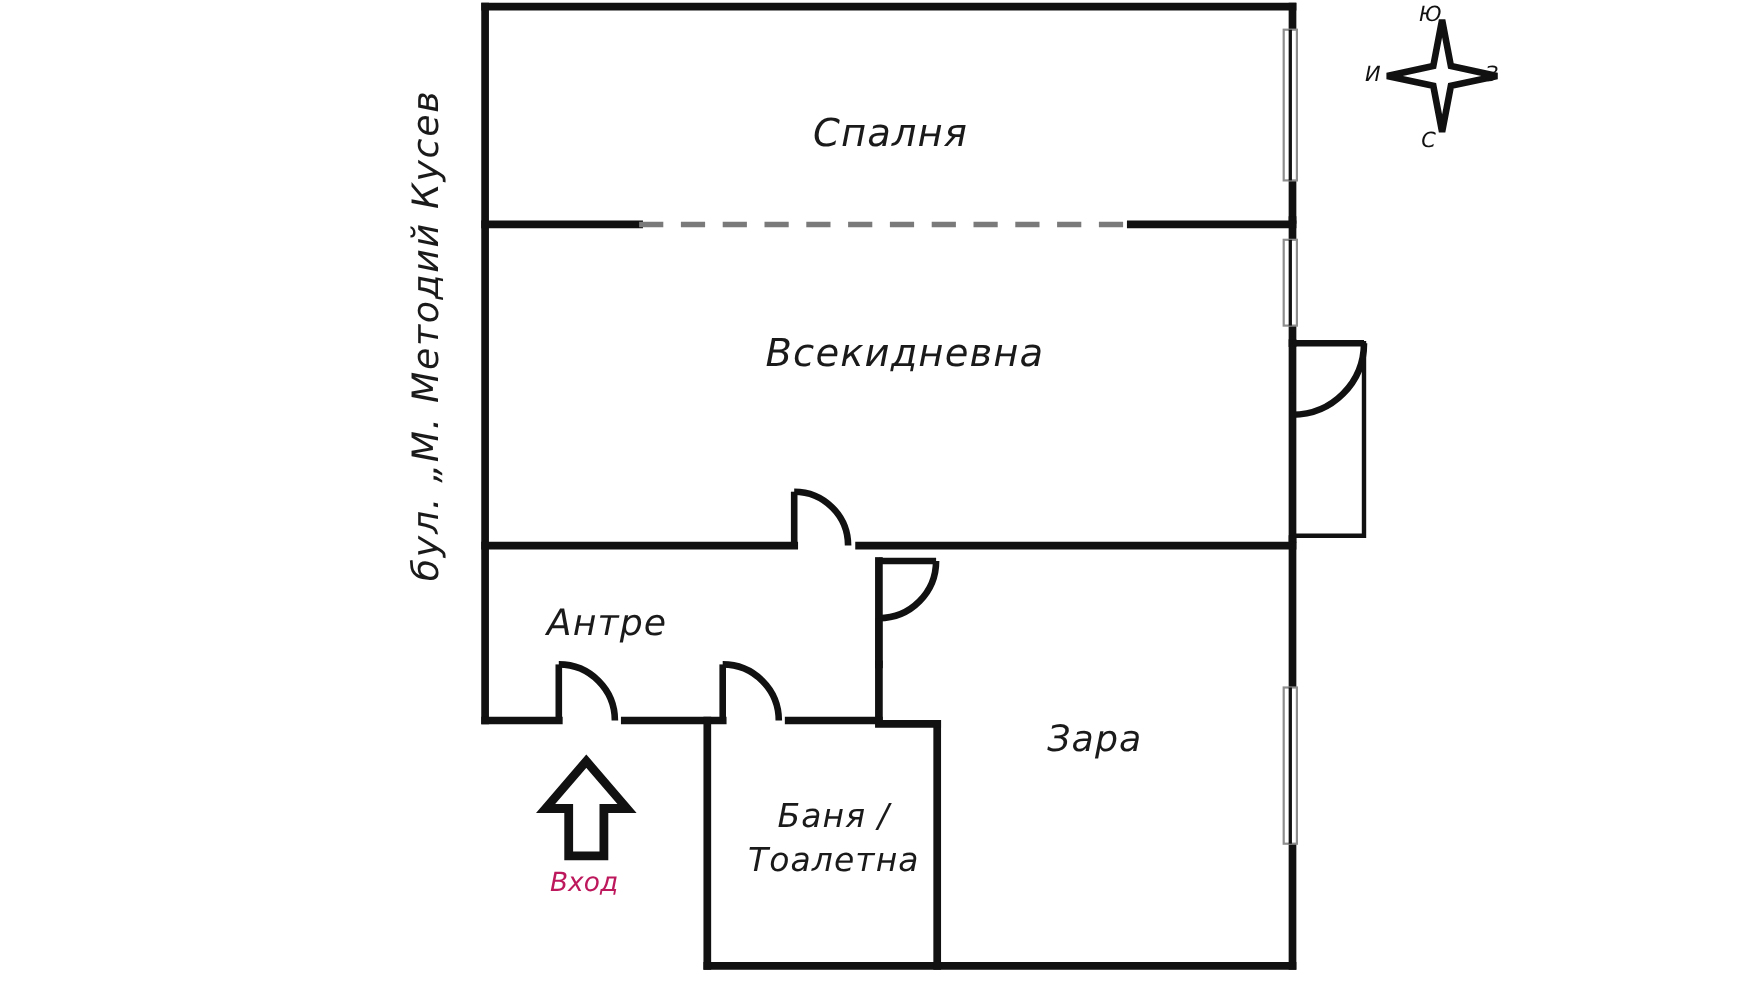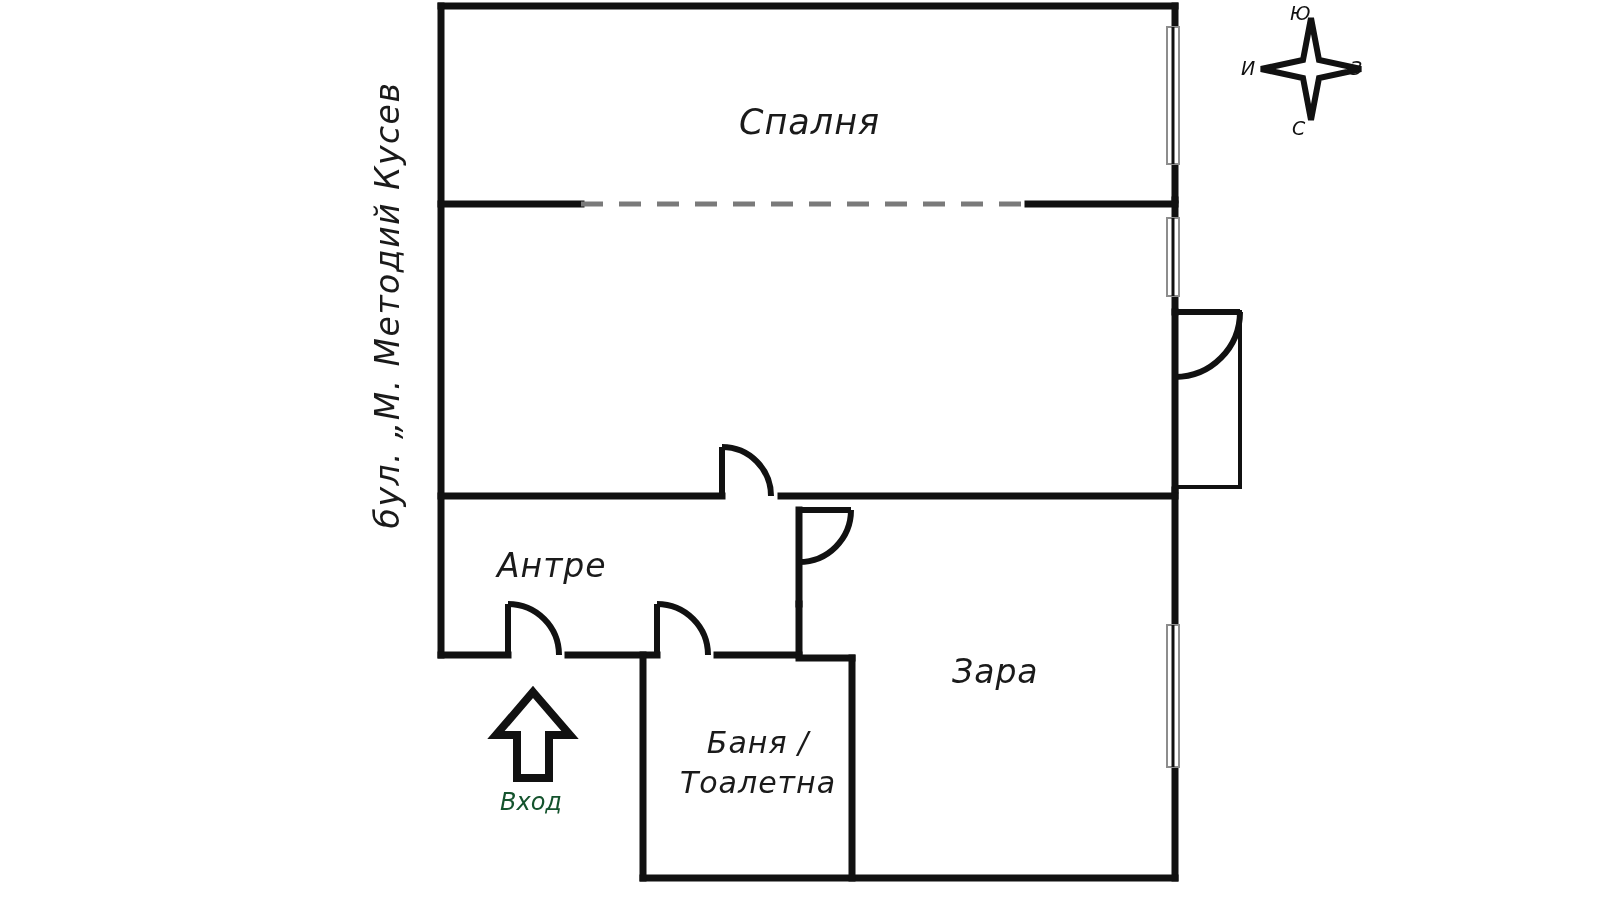--- a/index.html
+++ b/index.html
@@ -72,21 +72,21 @@
   #label-kuhnya    { left: 952px; top: 652px; }
   #label-banya     { left: 648px; top: 723px; width: 220px; }
 
   #label-vhod {
     position: absolute;
     left: 500px;
     top: 788px;
     font-family: "DejaVu Sans", sans-serif;
     font-style: italic;
     font-size: 24px;
-    color: #14532d;
+    color: #be185d;
     white-space: nowrap;
     user-select: none;
   }
 
   
   #street-name {
     position: absolute;
     left: 387px;
     top: 305px;
     transform: translate(-50%, -50%) rotate(-90deg);
@@ -209,20 +209,21 @@
       </g>
     </g>
 
     <g>
       <path d="M533 692 L570 735 L549 735 L549 778 L517 778 L517 735 L496 735 Z" fill="#ffffff" stroke="#111111" stroke-width="8" stroke-linejoin="miter"></path>
     </g>
   </svg>
 
   <div class="room-label big" id="label-spalnya">Спалня</div>
 
+  <div class="room-label big" id="label-vsekidn">Всекидневна</div>
 
   <div class="room-label mid" id="label-antre">Антре</div>
 
   <div class="room-label mid" id="label-kuhnya">Зара</div>
 
   <div class="room-label two-line" id="label-banya">Баня / Тоалетна</div>
 
   <div id="label-vhod">Вход</div>
 
   <div id="street-name">бул. „М. Методий Кусев</div>

